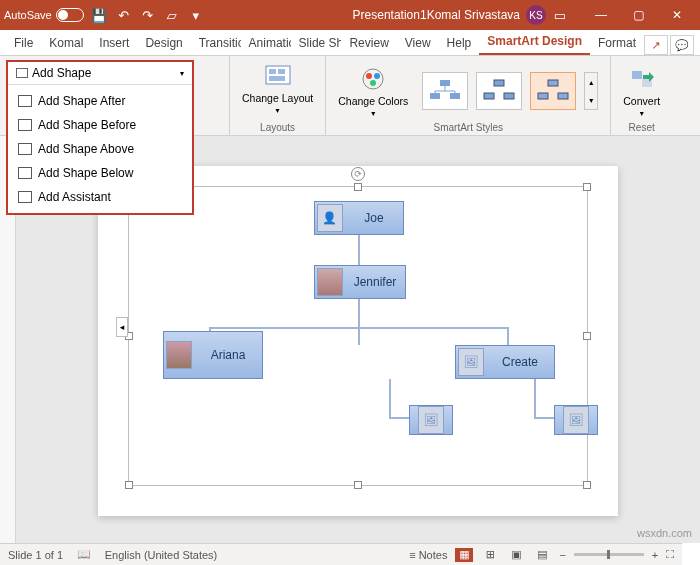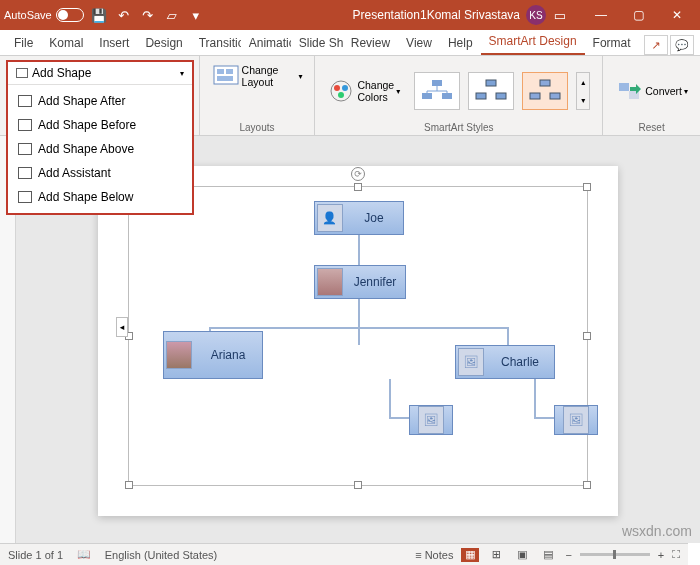--- a/index.html
+++ b/index.html
@@ -14,30 +14,30 @@
   .qat-icon { width: 16px; height: 16px; display: flex; align-items: center; justify-content: center; font-size: 13px; }
   .title-center { flex: 1; text-align: right; font-size: 12px; }
   .title-right { display: flex; align-items: center; gap: 6px; }
   .user-badge { width: 20px; height: 20px; background: #8a2f6b; border-radius: 50%; display: flex; align-items: center; justify-content: center; font-size: 10px; }
   .winbtns { display: flex; margin-left: 8px; }
   .winbtn { width: 38px; height: 30px; display: flex; align-items: center; justify-content: center; font-size: 12px; }
   
   
   .tabs { height: 26px; background: #fff; border-bottom: 1px solid #d0d0d0; display: flex; align-items: flex-end; padding: 0 6px; gap: 0; }
   .tab { padding: 5px 8px; font-size: 12px; color: #444; cursor: pointer; white-space: nowrap; }
-  .tab.active { color: #b7472a; border-bottom: 2px solid #b7472a; font-weight: 400; }
+  .tab.active { color: #b7472a; border-bottom: 2px solid #b7472a; font-weight: 700; }
   .tabs-right { margin-left: auto; display: flex; gap: 2px; }
   .tabs-right .sq { width: 24px; height: 20px; border: 1px solid #d0d0d0; display: flex; align-items: center; justify-content: center; font-size: 11px; }
   
   
   .ribbon { height: 80px; background: #f3f2f1; border-bottom: 1px solid #d0d0d0; display: flex; position: relative; }
   .rgroup { border-right: 1px solid #d0d0d0; padding: 4px 8px 2px 8px; display: flex; flex-direction: column; align-items: center; justify-content: space-between; }
   .rgroup-label { font-size: 10px; color: #666; text-align: center; }
   .rgroup-body { display: flex; align-items: center; gap: 6px; flex: 1; }
-  .rbtn-big { display: flex; flex-direction: row; align-items: center; font-size: 10.5px; gap: 2px; padding: 2px 4px; }
+  .rbtn-big { display: flex; flex-direction: column; align-items: center; font-size: 10.5px; gap: 2px; padding: 2px 4px; }
   .rbtn-big .ico { width: 28px; height: 28px; display: flex; align-items: center; justify-content: center; }
   .rbtn-small { display: flex; align-items: center; gap: 4px; font-size: 11px; padding: 2px 4px; }
   .gallery { display: flex; gap: 8px; align-items: center; padding: 4px; }
   .gal-item { width: 46px; height: 38px; background: #fff; border: 1px solid #c5c5c5; display: flex; align-items: center; justify-content: center; }
   .gal-item.sel { border: 1px solid #f1a46a; background: #fde5d5; }
   
   
   .addshape-wrap { position: absolute; left: 6px; top: 60px; width: 188px; border: 2px solid #c0392b; background: #fff; z-index: 50; }
   .addshape-wrap .btn-label { padding: 4px 8px; border-bottom: 1px solid #e0dfde; display: flex; align-items: center; gap: 4px; font-size: 12px; }
   .addshape-menu { padding: 4px 0; }
@@ -57,26 +57,26 @@
   .rot { position: absolute; left: 50%; top: -20px; width: 14px; height: 14px; border: 1px solid #888; border-radius: 50%; margin-left: -7px; display: flex; align-items: center; justify-content: center; font-size: 9px; color: #888; }
   .textpane-tab { position: absolute; left: -13px; top: 130px; width: 12px; height: 20px; border: 1px solid #bdbdbd; background: #fff; display: flex; align-items: center; justify-content: center; font-size: 9px; }
   
   .node { position: absolute; background: linear-gradient(#c2d4ef, #9bb9e3); border: 1px solid #6a8bc0; display: flex; align-items: center; font-size: 12px; color: #1f3b66; }
   .node .pic { width: 26px; height: 28px; margin: 2px; background: #d0d8e8; border: 1px solid #8aa2c8; }
   .node .pic.ph { display: flex; align-items: center; justify-content: center; font-size: 12px; color: #7090c0; }
   .node .lbl { flex: 1; text-align: center; padding: 0 6px; }
   .conn { position: absolute; background: #9fb5d6; }
   
   
-  .status { position: absolute; bottom: 0; left: 0; right: 12px; height: 22px; background: #f3f2f1; border-top: 1px solid #d0d0d0; display: flex; align-items: center; padding: 0 8px; font-size: 11px; gap: 14px; color: #555; }
+  .status { position: absolute; bottom: 0; left: 0; right: 18px; height: 22px; background: #f3f2f1; border-top: 1px solid #d0d0d0; display: flex; align-items: center; padding: 0 8px; font-size: 11px; gap: 14px; color: #555; }
   .status .right { margin-left: auto; display: flex; align-items: center; gap: 8px; }
   .status .vb { width: 18px; height: 14px; display: flex; align-items: center; justify-content: center; }
   .zoom-slider { width: 70px; height: 3px; background: #c0c0c0; position: relative; }
   .zoom-slider::after { content: ""; position: absolute; left: 33px; top: -3px; width: 3px; height: 9px; background: #777; }
-  .watermark { position: absolute; right: 8px; bottom: 26px; font-size: 14px; color: #999; }
+  .watermark { position: absolute; right: 8px; bottom: 26px; font-size: 11px; color: #999; }
   
   svg { display: block; }
 </style>
 </head>
 <body>
 
 <div class="titlebar">
   <div class="autosave">
     <span>AutoSave</span>
     <span class="switch"></span>
@@ -211,22 +211,22 @@
 <div class="addshape-wrap">
   <div class="btn-label">
     <span style="width:12px;height:10px;border:1px solid #666;display:inline-block;position:relative"></span>
     <span>Add Shape</span>
     <span style="font-size:8px;margin-left:auto">▾</span>
   </div>
   <div class="addshape-menu">
     <div class="mi"><span>Add Shape After</span></div>
     <div class="mi"><span>Add Shape Before</span></div>
     <div class="mi"><span>Add Shape Above</span></div>
+    <div class="mi"><span>Add Shape Below</span></div>
     <div class="mi"><span>Add Assistant</span></div>
-    <div class="mi"><span>Add Shape Below</span></div>
   </div>
 </div>
 
 <div class="workspace">
   <div class="thumbzone"></div>
   <div class="slide">
     <div class="sa-frame">
       <div class="rot">⟳</div>
       <div class="handle tl"></div>
       <div class="handle tm"></div>
@@ -256,21 +256,21 @@
       <div class="node" style="left:185px;top:78px;width:92px;height:34px">
         <div class="pic" style="background:linear-gradient(#caa,#a77)"></div>
         <div class="lbl">Jennifer</div>
       </div>
       <div class="node" style="left:34px;top:144px;width:100px;height:48px">
         <div class="pic" style="background:linear-gradient(#c9a,#976)"></div>
         <div class="lbl">Ariana</div>
       </div>
       <div class="node" style="left:326px;top:158px;width:100px;height:34px">
         <div class="pic ph">🖼</div>
-        <div class="lbl">Charlie</div>
+        <div class="lbl">Create</div>
       </div>
       <div class="node" style="left:280px;top:218px;width:44px;height:30px;justify-content:center">
         <div class="pic ph" style="margin:0">🖼</div>
       </div>
       <div class="node" style="left:425px;top:218px;width:44px;height:30px;justify-content:center">
         <div class="pic ph" style="margin:0">🖼</div>
       </div>
     </div>
   </div>
 </div>

